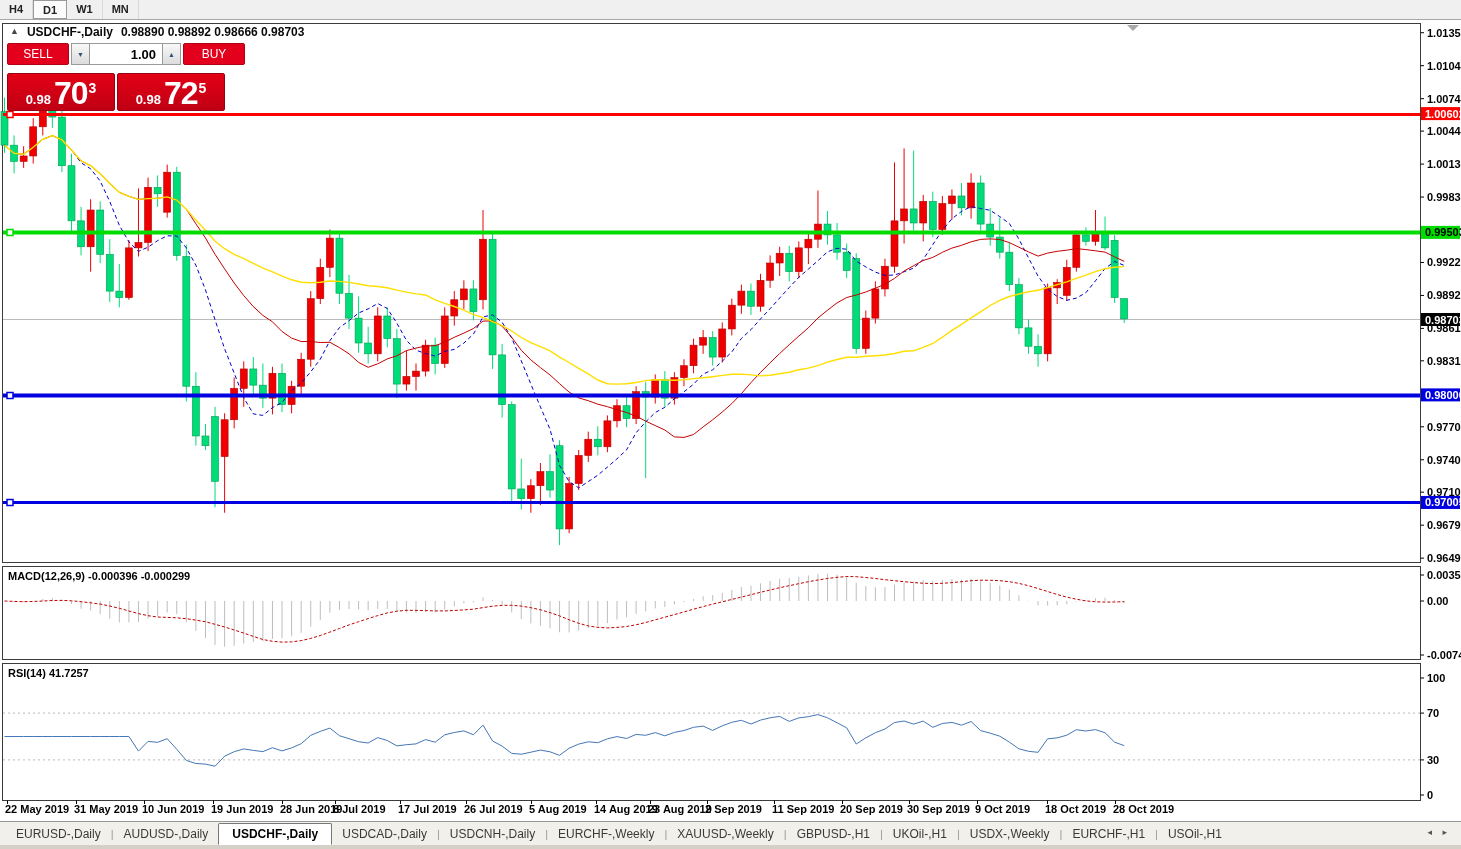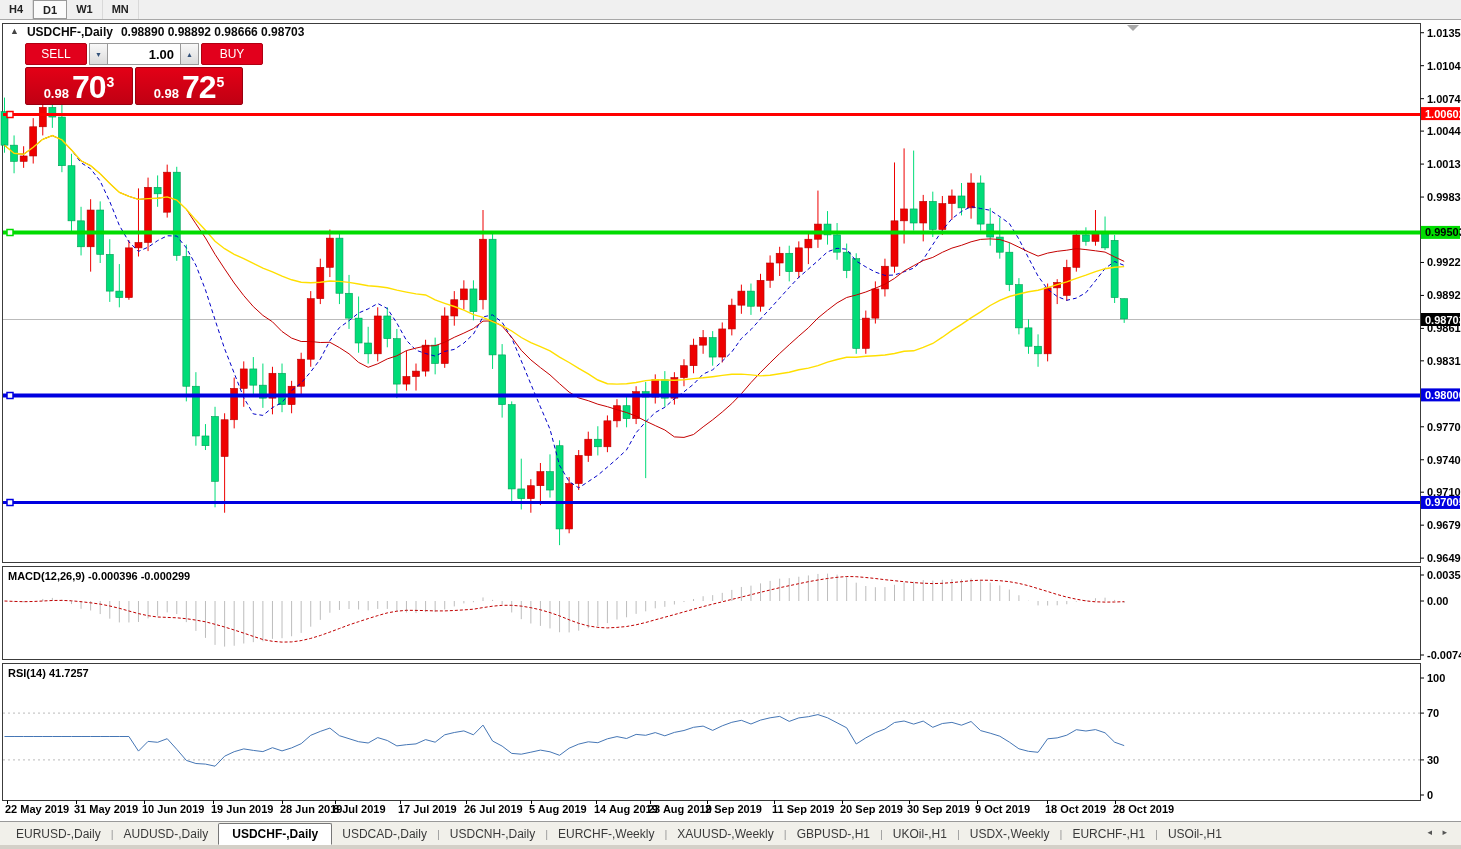--- a/index.html
+++ b/index.html
@@ -9,30 +9,30 @@
   .toolbar{position:absolute;left:0;top:0;width:1461px;height:19px;background:#f0f0f0;
            border-bottom:1px solid #a8a8a8;z-index:6;display:flex;align-items:stretch;}
   .tf{font-family:"Liberation Sans",sans-serif;font-size:11px;color:#222;background:transparent;
       border:none;border-right:1px solid #d9d9d9;padding:2px 9px;cursor:default;line-height:15px;font-weight:bold;}
   .tf.active{background:#fbfbfb;border:1px solid #9a9a9a;border-right:1px solid #9a9a9a;}
   
   .chart-title{position:absolute;left:10px;top:25px;z-index:5;font-size:12px;font-weight:700;color:#0a0a0a;
                display:flex;align-items:center;gap:8px;white-space:nowrap;}
   .chart-title .tri{font-size:9px;color:#444;transform:translateY(-1px);}
   
-  .order-panel{position:absolute;left:25px;top:43px;width:218px;z-index:5;}
+  .order-panel{position:absolute;left:7px;top:43px;width:218px;z-index:5;}
   .op-row1{display:flex;gap:2px;height:22px;}
   .op-btn{flex:0 0 62px;background:#e2001c;color:#fff;border:1px solid #b00012;border-radius:2px;
           font-size:12px;font-weight:400;display:flex;align-items:center;justify-content:center;cursor:pointer;}
   .spin{flex:1;display:flex;}
   .spin-btn{width:17px;background:linear-gradient(#f8f8f8,#dcdcdc);border:1px solid #9a9a9a;
             font-size:7px;color:#33527a;display:flex;align-items:center;justify-content:center;cursor:pointer;}
   .vol-input{width:52px;flex:1;border:1px solid #9a9a9a;border-left:none;border-right:none;
              font-family:"Liberation Sans",sans-serif;font-size:13px;font-weight:600;text-align:right;padding:0 6px 0 14px;color:#000;}
-  .op-row2{display:flex;gap:2px;margin-top:2px;height:38px;}
+  .op-row2{display:flex;gap:2px;margin-top:8px;height:38px;}
   .price-box{flex:1;background:linear-gradient(#e30016,#c00013);border:1px solid #990010;border-radius:2px;
              color:#fff;display:flex;align-items:flex-end;justify-content:center;padding:2px 4px 3px 4px;cursor:pointer;}
   .pb-small{font-size:13px;font-weight:700;margin-right:3px;line-height:15px;}
   .pb-big{font-size:32px;font-weight:700;line-height:28px;letter-spacing:-1px;}
   .pb-sup{font-size:14px;font-weight:700;line-height:10px;transform:translateY(-14px);margin-left:1px;}
   
   .panel-label{position:absolute;z-index:4;font-size:11px;font-weight:600;color:#000;white-space:nowrap;text-align:center;}
   
   .tabbar{position:absolute;left:0;top:821px;width:1461px;height:36px;background:#f1f0ea;
           border-top:1px solid #999;box-sizing:border-box;z-index:6;display:flex;align-items:flex-start;}

